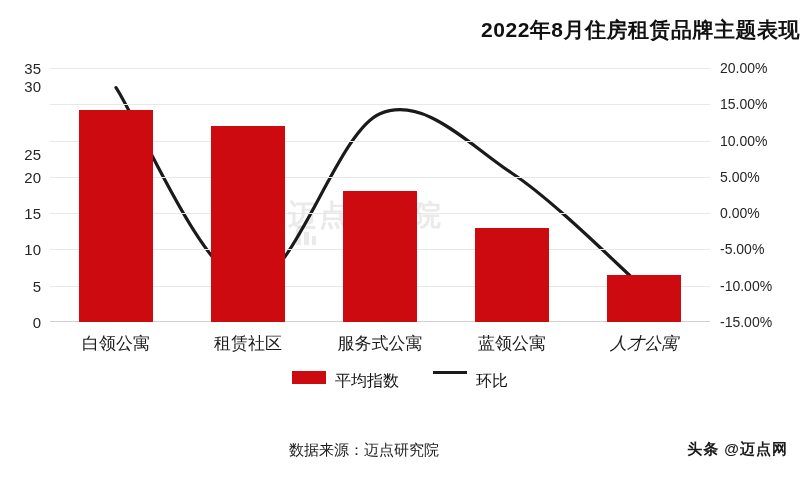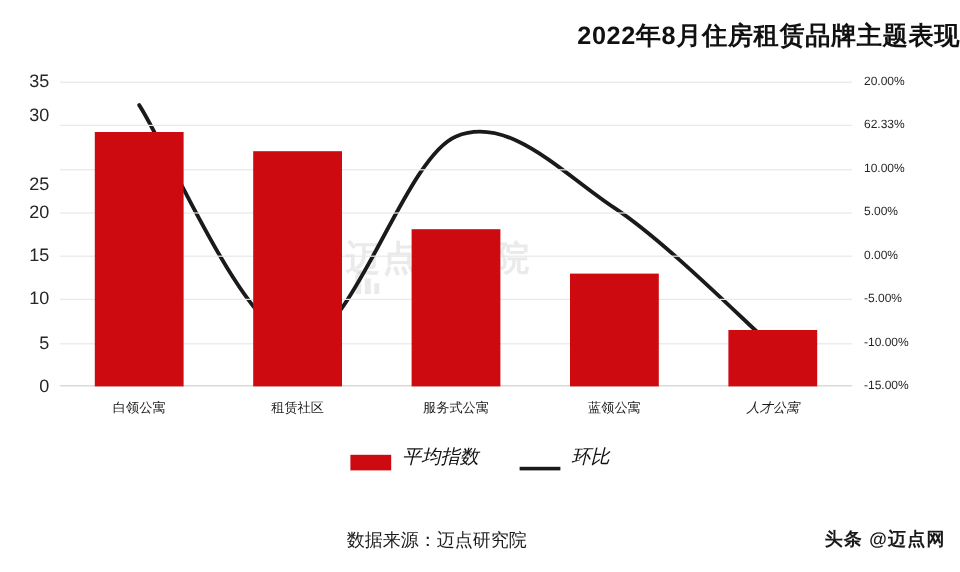--- a/index.html
+++ b/index.html
@@ -64,38 +64,38 @@
     color: #262626;
     white-space: nowrap;
     text-align: right;
     width: 40px;
   }
   .ytick-right {
     position: absolute;
     left: 100%;
     margin-left: 10px;
     transform: translateY(-50%);
-    font-size: 10px;
+    font-size: 14px;
     color: #262626;
     white-space: nowrap;
     width: 72px;
     text-align: left;
   }
   
   .bar {
     position: absolute;
     bottom: 0;
     width: 74px;
     background: #cc0a0f;
   }
   
   .cat-label {
     position: absolute;
     top: 332px;
-    font-size: 11px;
+    font-size: 17px;
     color: #1a1a1a;
     text-align: center;
     white-space: nowrap;
     transform: translateX(-50%);
   }
   
   .line-svg {
     position: absolute;
     left: 0; top: 0;
     width: 660px;
@@ -129,23 +129,22 @@
     left: 0;
     top: 371px;
     width: 800px;
     display: flex;
     justify-content: center;
     align-items: center;
     gap: 34px;
   }
   .legend-item {
     display: flex;
-    align-items: flex-end;
+    align-items: flex-start;
     gap: 9px;
-    font-style: italic;
   }
   .legend-swatch-bar {
     width: 34px;
     height: 13px;
     background: #cc0a0f;
     display: inline-block;
   }
   .legend-swatch-line {
     width: 34px;
     height: 3px;
@@ -199,31 +198,31 @@
       <div class="ytick-left" style="top: 217.714px;">5</div>
       <div class="gridline" style="top: 181.429px;"></div>
       <div class="ytick-left" style="top: 181.429px;">10</div>
       <div class="gridline" style="top: 145.143px;"></div>
       <div class="ytick-left" style="top: 145.143px; margin-left: 20px;">15</div>
       <div class="gridline" style="top: 108.857px;"></div>
       <div class="ytick-left" style="top: 108.857px;">20</div>
       <div class="gridline" style="top: 72.5714px;"></div>
       <div class="ytick-left" style="top: 86px; padding-left: 36px;">25</div>
       <div class="gridline" style="top: 36.2857px;"></div>
-      <div class="ytick-left" style="top: 28px;">30</div>
+      <div class="ytick-left" style="top: 18px;">30</div>
       <div class="gridline" style="top: 0px;"></div>
       <div class="ytick-left" style="top: 0px;">35</div>
       <div class="axis-baseline"></div>
       <div class="ytick-right" style="top: 254px;">-15.00%</div>
       <div class="ytick-right" style="top: 217.714px;">-10.00%</div>
       <div class="ytick-right" style="top: 181.429px;">-5.00%</div>
       <div class="ytick-right" style="top: 145.143px;">0.00%</div>
       <div class="ytick-right" style="top: 108.857px;">5.00%</div>
       <div class="ytick-right" style="top: 72.5714px;">10.00%</div>
-      <div class="ytick-right" style="top: 36.2857px;">62.33%</div>
+      <div class="ytick-right" style="top: 36.2857px;">15.00%</div>
       <div class="ytick-right" style="top: 0px;">20.00%</div>
       <div class="bar" style="height: 211.909px; left: 29px; background: rgb(204, 10, 15);"></div>
       <div class="bar" style="height: 195.943px; left: 161px; background: rgb(204, 10, 15);"></div>
       <div class="bar" style="height: 131.354px; left: 293px; background: rgb(204, 10, 15);"></div>
       <div class="bar" style="height: 94.3429px; left: 425px; background: rgb(204, 10, 15);"></div>
       <div class="bar" style="height: 47.1714px; left: 557px; background: rgb(204, 10, 15);"></div>
     </div>
 
   <div class="legend">
     <div class="legend-item">

